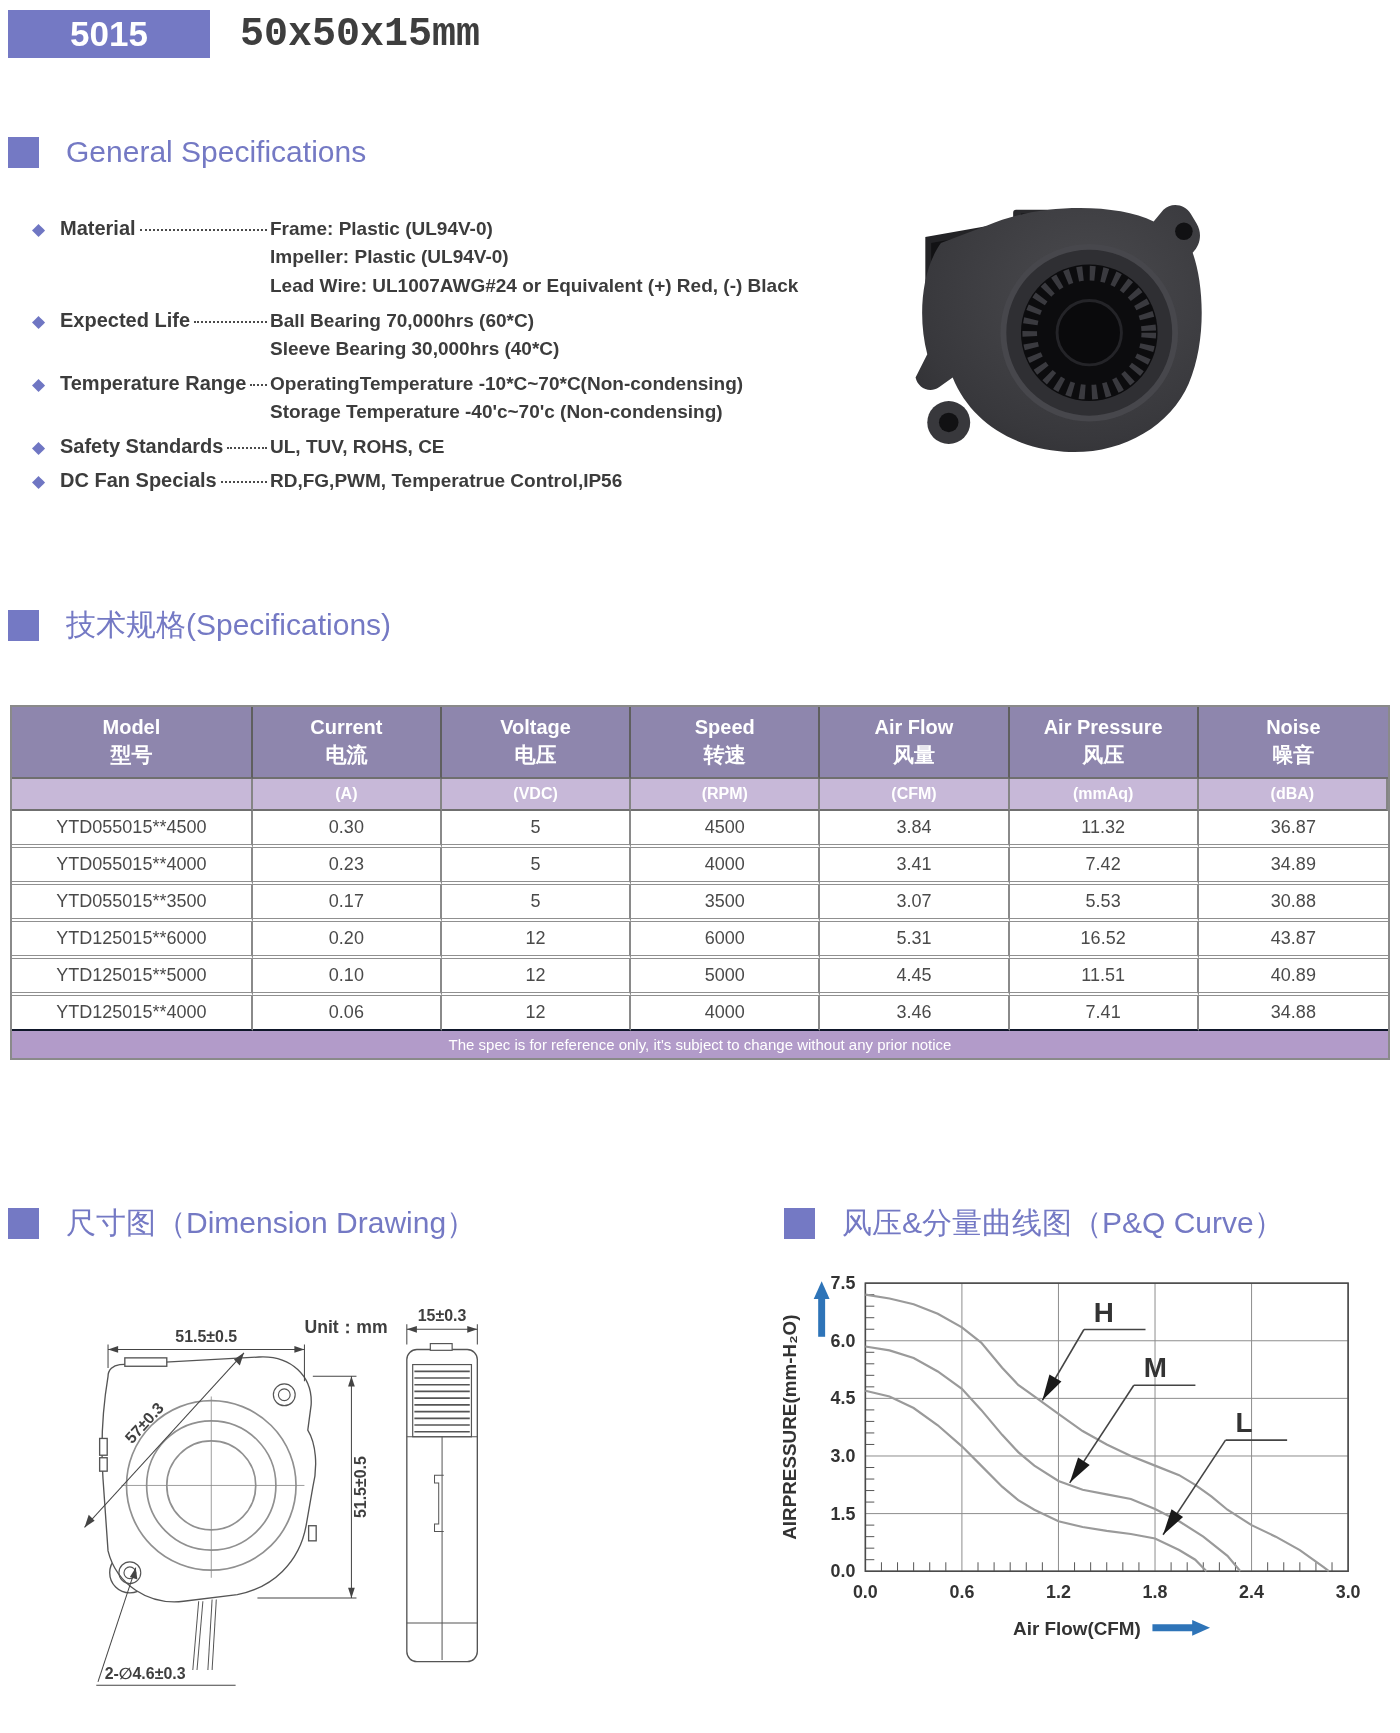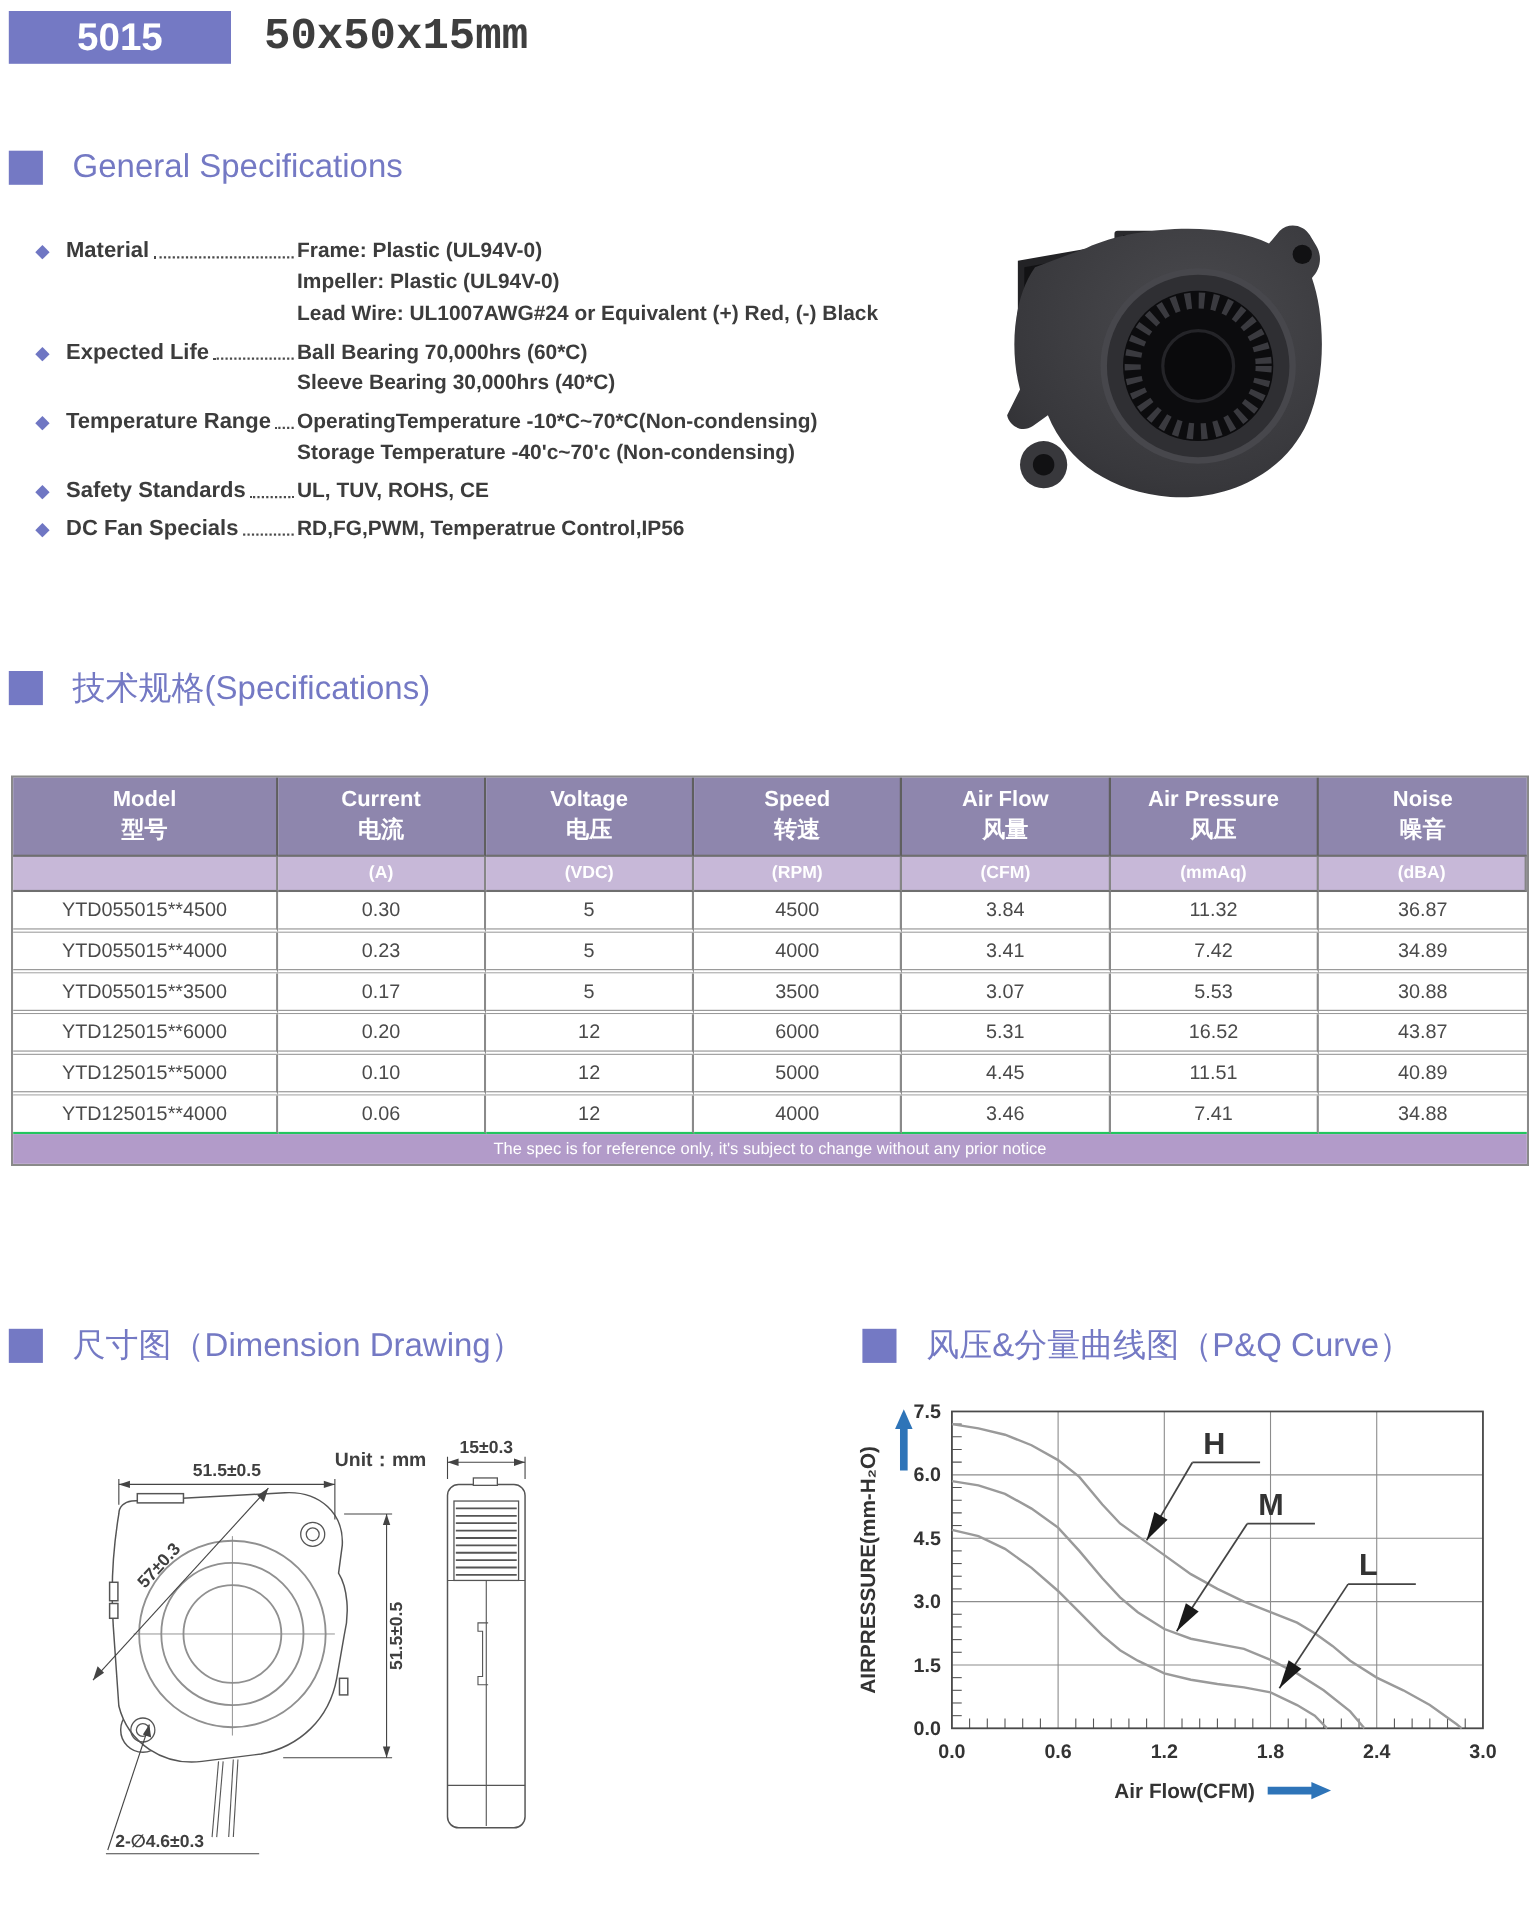--- a/index.html
+++ b/index.html
@@ -17,40 +17,40 @@
   .sec-head .sq{width:31px;height:31px;background:#7479c4;flex:0 0 auto;}
   .sec-head h2{margin:15px;font-size:30px;font-weight:normal;color:#7479c4;}
   
   #gen-head{margin:62px 0 28px 8px;}
   .gen-wrap{display:flex;align-items:flex-start;}
   .gen-list{flex:0 0 880px;padding-left:0;}
   .spec-row{display:flex;align-items:baseline;min-height:29px;padding-left:32px;
             font-size:19px;font-weight:bold;color:#3c3c3c;}
   .spec-row.labeled{margin-top:5px;}
   .spec-row .bullet{flex:0 0 28px;color:#6f76c3;font-size:17px;}
-  .spec-row .lblwrap{flex:0 0 210px;display:flex;align-items:center;overflow:hidden;}
+  .spec-row .lblwrap{flex:0 0 210px;display:flex;align-items:flex-start;overflow:hidden;}
   .spec-row .lbl{white-space:nowrap;font-size:20px;}
   .spec-row .dots{flex:1;border-bottom:2px dotted #4a4a4a;height:0.62em;margin:0 3px 0 4px;}
   .spec-row .val{flex:1;white-space:nowrap;font-size:19px;}
   .fanbox{margin-left:18px;margin-top:-18px;}
   
   #tbl-head{margin:92px 0 44px 8px;}
   table.spec{width:1380px;margin:0 10px;border-collapse:separate;border-spacing:0;
              border:2px solid #8a8a8a;table-layout:fixed;}
   table.spec th{background:#8e86ad;color:#fff;padding:7px 2px 9px;
                 border-right:2px solid #5f5f5f;border-bottom:2px solid #6f6f6f;vertical-align:middle;}
   table.spec th .en{font-size:20px;font-weight:bold;line-height:1.35;}
   table.spec th .zh{font-size:21px;font-weight:bold;line-height:1.3;}
   table.spec tr.units td{background:#c7b8d8;color:#fff;font-size:16px;font-weight:bold;
                  text-align:center;padding:4px 2px;border-right:2px solid #858585;
                  border-bottom:2px solid #6f6f6f;height:22px;}
   table.spec tbody td{font-size:18px;color:#4a4a4a;text-align:center;padding:6px 2px;
                  border-right:2px solid #8a8a8a;border-bottom:4px double #909090;background:#fff;}
   table.spec th:last-child,table.spec td:last-child{border-right:none;}
-  table.spec tbody tr:last-child td{border-bottom:2px solid #22c55e;}
+  table.spec tbody tr:last-child td{border-bottom:2px solid #0f172a;}
   table.spec tfoot td{background:#b29bc9;color:#fff;font-size:15px;text-align:center;
                  padding:5px 2px;border:none;}
   
   .bottom{display:flex;margin-top:128px;}
   .col-left{flex:0 0 56%;}
   .col-right{flex:0 0 44%;}
   .col-left .sec-head{margin-left:8px;}
   .dim-svg{margin:18px 0 0 56px;}
   .pq-svg{margin:6px 0 0 -14px;}
   

